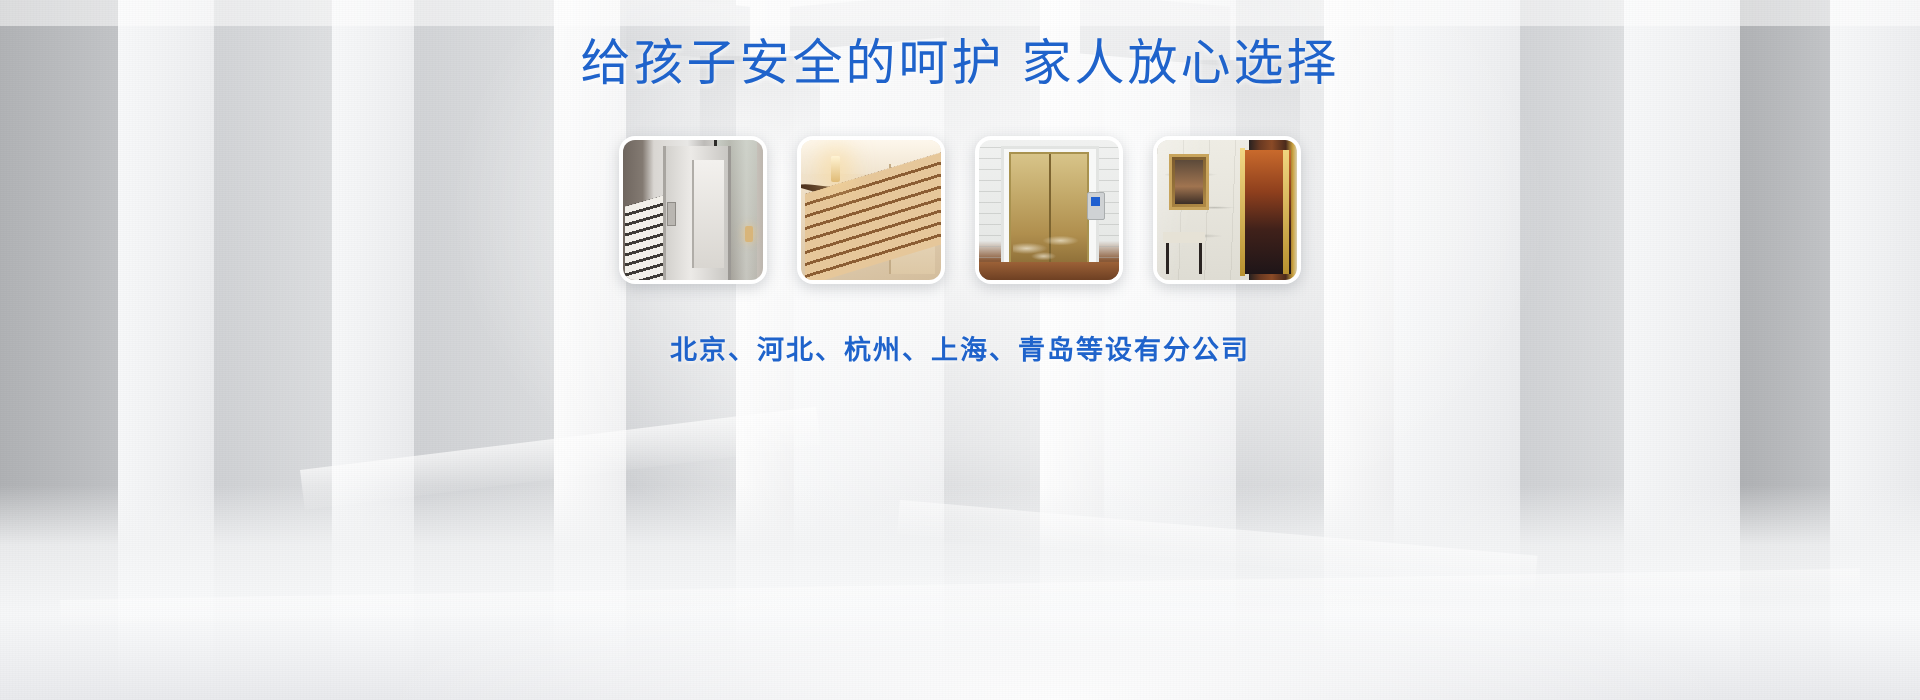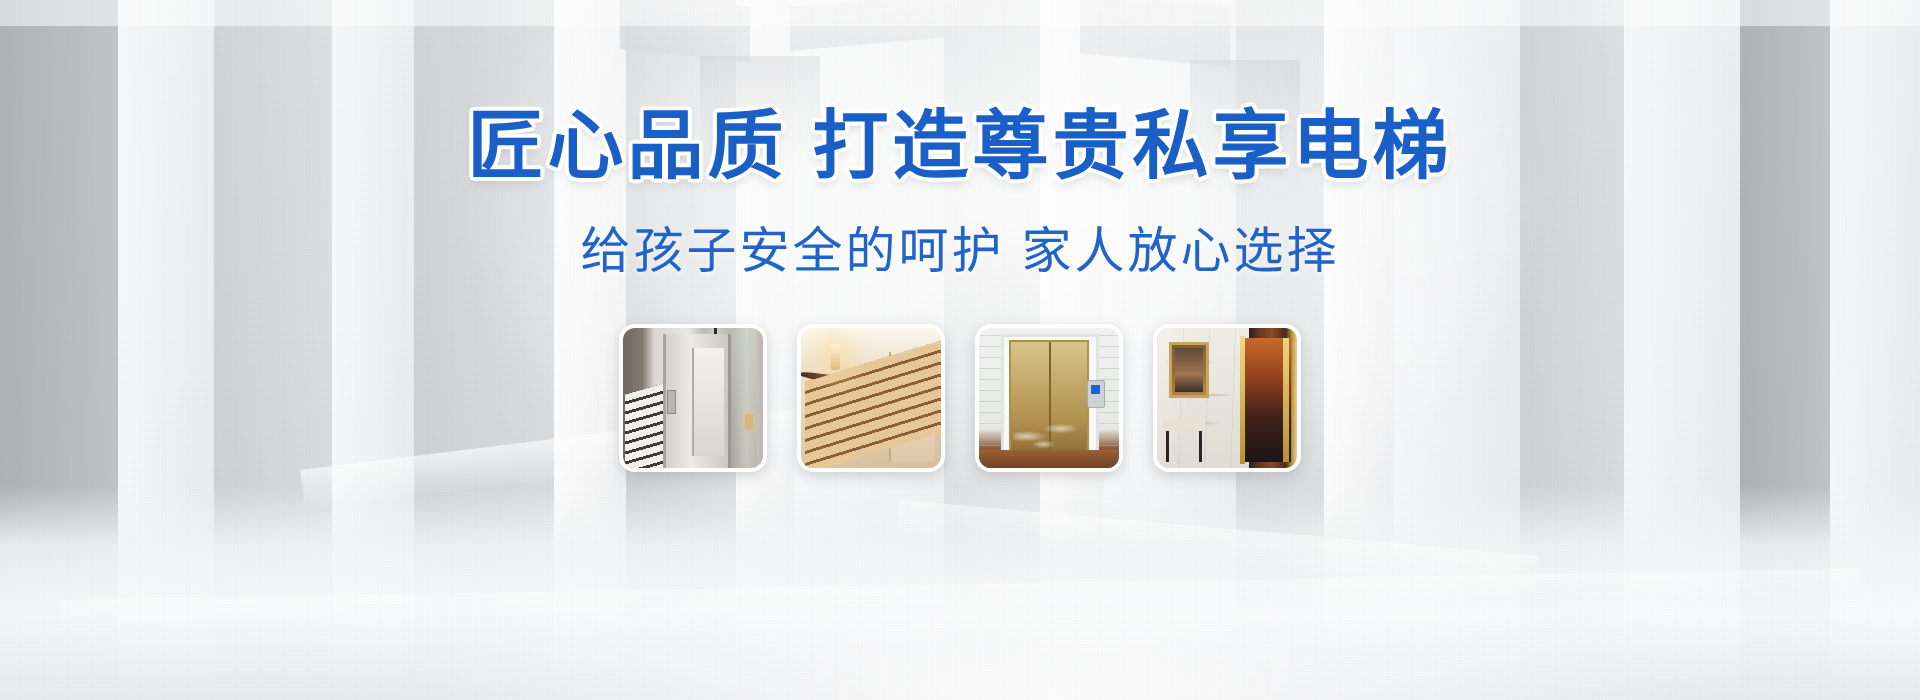--- a/index.html
+++ b/index.html
@@ -309,21 +309,20 @@
   <div>
     <div class="light-streak" style="left:300px; top:470px; width:520px; height:40px; transform: rotate(-7deg); opacity:.75;"></div>
     <div class="light-streak" style="left:900px; top:500px; width:640px; height:34px; transform: rotate(5deg); opacity:.6;"></div>
     <div class="light-streak" style="left:60px; top:600px; width:1800px; height:26px; transform: rotate(-1deg); opacity:.5;"></div>
   </div>
 
   <div class="grain"></div>
 
   <div class="content">
 
-    <div class="headline">匠心品质 打造尊贵私享电梯</div>
 
     <div class="subhead">给孩子安全的呵护 家人放心选择</div>
 
     <div class="thumbs">
 
       <div class="thumb">
         <div class="thumb-inner t1">
           <div class="glass"></div>
           <div class="stairs"></div>
           <div class="cab"></div>
@@ -359,15 +358,16 @@
           <div class="veins"></div>
           <div class="cab4"></div>
           <div class="goldtrim"></div>
           <div class="artframe"></div>
           <div class="console"></div>
         </div>
       </div>
 
     </div>
 
+    <div class="footnote">北京、河北、杭州、上海、青岛等设有分公司</div>
 
   </div>
 </div>
 
 </body></html>

